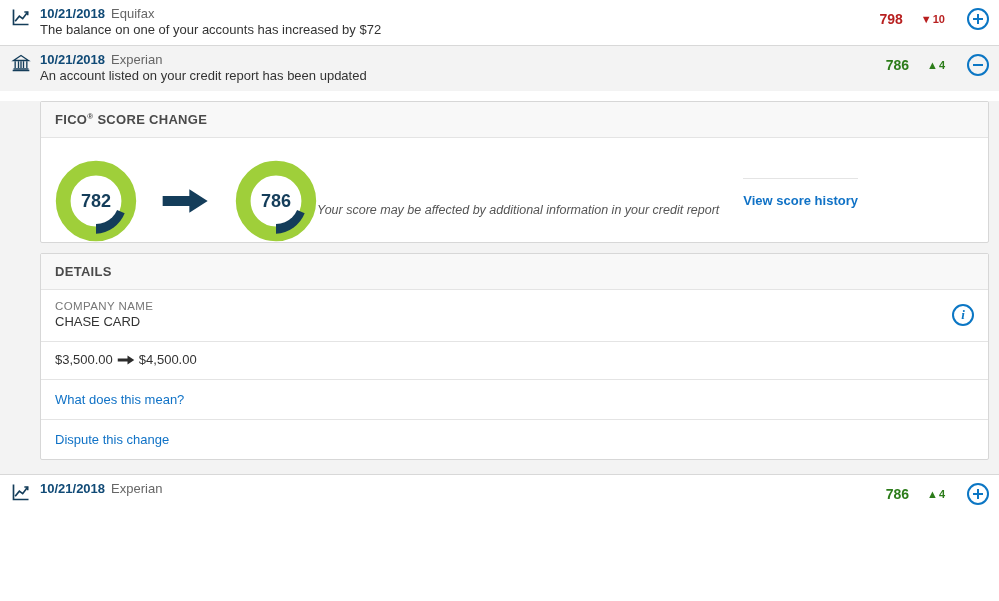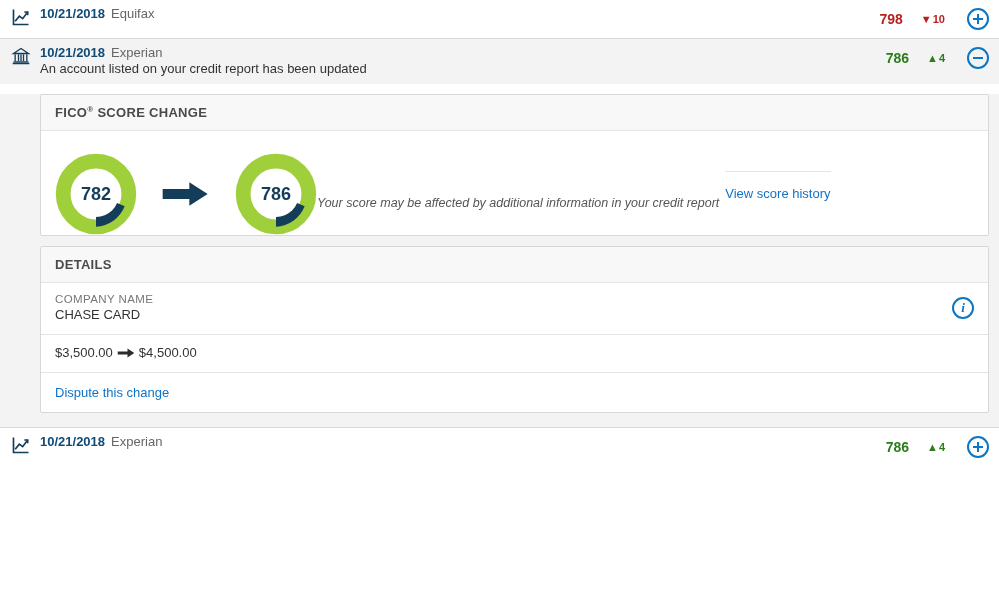--- a/index.html
+++ b/index.html
@@ -58,22 +58,23 @@
   .sup { font-size:8px; vertical-align:super; }
   .score-change-body {
     padding: 22px 14px 0 14px;
     display:flex; flex-direction:row; align-items:center;
   }
   .gauges { display:flex; align-items:center; gap:24px; }
   .gauge { width:82px; height:82px; }
   .big-arrow { width:50px; height:30px; }
   .note { font-style:italic; color:#555; margin-top:18px; font-size:12.5px; }
   .card-footer {
-    border-top:1px solid #e4e4e4; margin:18px 14px 0 6px;
+    border-top:1px solid #e4e4e4; margin:18px 14px 0 24px;
     padding:14px 0;
+    font-weight:bold;
   }
   .link { color:#1072c6; cursor:pointer; font-size:13px; }
   .details-body { padding: 0; }
   .detail-block { padding: 10px 14px 12px 14px; border-bottom:1px solid #e4e4e4; position:relative; }
   .detail-label { color:#777; font-size:11.5px; letter-spacing:.4px; margin-bottom:2px; }
   .detail-value { color:#333; font-size:13px; }
   .cred-row { display:flex; align-items:center; gap:4px; font-size:13px; }
   .small-arrow { width:18px; height:12px; }
   .info-icon {
     position:absolute; right:14px; top:14px;
@@ -94,20 +95,21 @@
         <path d="M3 3 V21 H21" fill="none" stroke="#143d5a" stroke-width="2"></path>
         <path d="M5 17 L10 11 L14 14 L20 6" fill="none" stroke="#143d5a" stroke-width="2"></path>
         <path d="M16 6 H20 V10" fill="none" stroke="#143d5a" stroke-width="2"></path>
       </svg>
   </div>
   <div class="alert-main">
     <div class="alert-head">
       <span class="alert-date">10/21/2018</span>
       <span class="alert-bureau">Equifax</span>
     </div>
+    <div class="alert-desc">The balance on one of your accounts has increased by $72</div>
   </div>
   <div class="alert-right">
     <span class="score-num red">798</span>
     <span class="delta down">
       <span class="arrow-ud">▼</span>
       <span>10</span>
     </span>
     <div class="toggle-btn">
       <svg width="12" height="12" viewBox="0 0 12 12">
           <line x1="6" y1="1" x2="6" y2="11" stroke="#0b76c4" stroke-width="2"></line>
@@ -188,20 +190,23 @@
       <div class="detail-block">
         <div class="cred-row">
           <span>$3,500.00</span>
           <svg class="small-arrow" viewBox="0 0 24 14">
             <path d="M1 5 H14 V1 L23 7 L14 13 V9 H1 Z" fill="#2c2c2c"></path>
           </svg>
           <span>$4,500.00</span>
         </div>
       </div>
       <div class="link-row">
+        <span class="link">What does this mean?</span>
+      </div>
+      <div class="link-row">
         <span class="link">Dispute this change</span>
       </div>
     </div>
   </div>
 
 </div>
 
 <div class="alert-row" style="border-bottom:none;">
   <div class="alert-icon">
     <svg viewBox="0 0 24 24" width="20" height="20">

